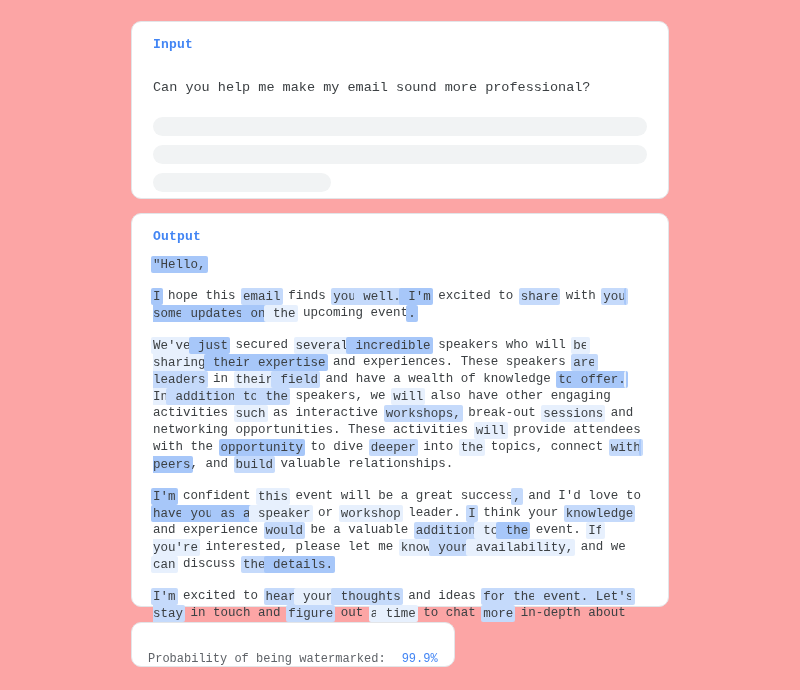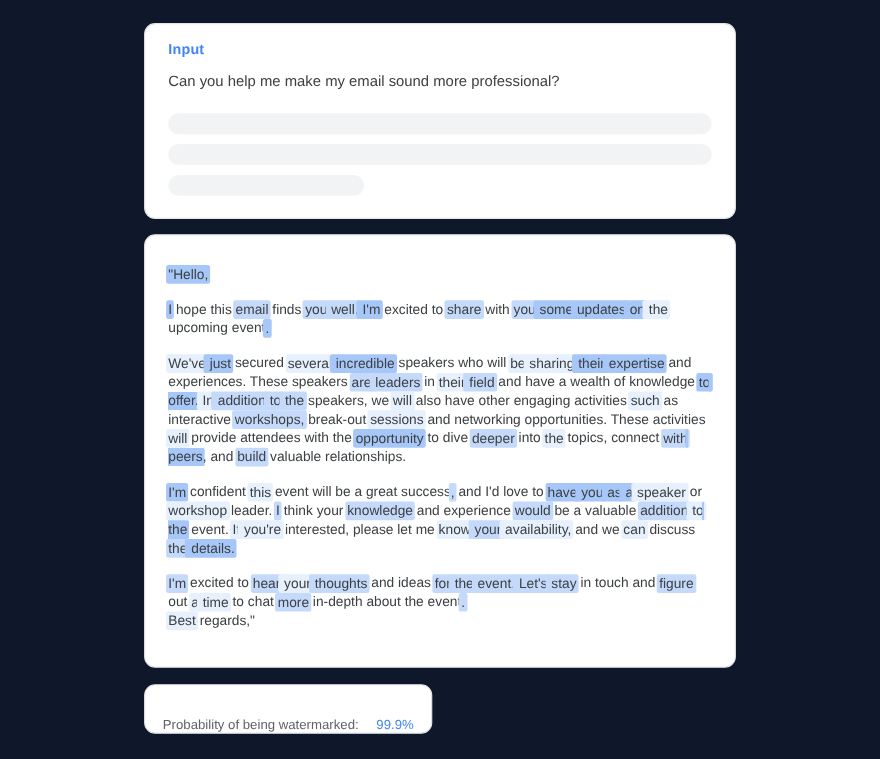--- a/index.html
+++ b/index.html
@@ -1,36 +1,36 @@
 <!DOCTYPE html>
 <html style="--accent: #4285f4; --hl1: #e7f0fd; --hl2: #c5dafb; --hl3: #a7c7f9; --text: #3c4043; --muted: #5f6368; --skeleton: #f1f3f4; --border: #e3e5e8;"><head>
 <meta charset="utf-8">
 <style>
   html,body { margin:0; padding:0; background:#ffffff; }
   .page {
-    position:relative; width:800px; height:690px; background:#0f172a;
-    font-family:Liberation Sans, sans-serif;
+    position:relative; width:800px; height:690px; background:#fca5a5;
+    font-family:Liberation Mono, monospace;
     -webkit-font-smoothing:antialiased;
   }
   .card {
     position:absolute; background:#ffffff;
     border:1px solid #e3e5e8; border-radius:10px;
     box-sizing:border-box;
   }
   .input-card  { left:131px; top:21px;  width:538px; height:178px; padding:15px 21px; }
   .output-card { left:131px; top:213px; width:538px; height:394px; padding:15px 21px; }
   .footer-card {
     left:131px; top:622px; height:45px; padding:0 16px;
     display:flex; align-items:flex-end; white-space:nowrap;
     font-size:12px; color:#5f6368;
   }
   .card-label {
     color:var(--accent,#4285f4); font-size:13px; font-weight:bold; letter-spacing:.2px;
   }
-  .question { margin-top:14px; font-size:13.5px; color:#3c4043; }
+  .question { margin-top:28px; font-size:13.5px; color:#3c4043; }
   .skeleton { margin-top:22px; }
   .bar { height:19px; border-radius:9.5px; background:#f1f3f4; margin-bottom:9px; }
   .bar:last-child { margin-bottom:0; }
   .output-text { margin-top:12px; font-size:12.5px; line-height:17px; color:#3c4043; }
   .output-text p { margin:0 0 15px 0; }
   .output-text p:last-child { margin-bottom:0; }
   .hl  { border-radius:2px; padding:1.5px 2px; margin:-1.5px -2px; }
   .hl1 { background:var(--hl1,#e7f0fd); }
   .hl2 { background:var(--hl2,#c5dafb);margin-top:48px; }
   .hl3 { background:var(--hl3,#a7c7f9); }
@@ -45,20 +45,21 @@
     <div class="card-label">Input</div>
     <div class="question">Can you help me make my email sound more professional?</div>
     <div class="skeleton" id="skeleton">
         <div class="bar" style="width: 100%;"></div>
         <div class="bar" style="width: 100%;"></div>
         <div class="bar" style="width: 36%;"></div>
       </div>
   </section>
 
   <section class="card output-card">
+    <div class="card-label">Output</div>
     <div class="output-text" id="output-text">
         <p><span class="hl hl3">"Hello,</span></p>
         <p><span class="hl hl3">I</span> <span>hope</span> <span>this</span> <span class="hl hl2">email</span> <span>finds</span> <span class="hl hl2">you</span><span class="hl hl2"> well.</span><span class="hl hl3"> I'm</span> <span>excited</span> <span>to</span> <span class="hl hl2">share</span> <span>with</span> <span class="hl hl2">you</span><span class="hl hl3"> some</span><span class="hl hl3"> updates</span><span class="hl hl3"> on</span><span class="hl hl1"> the</span> <span>upcoming</span> <span>event</span><span class="hl hl3">.</span></p>
         <p><span class="hl hl1">We've</span><span class="hl hl3"> just</span> <span>secured</span> <span class="hl hl1">several</span><span class="hl hl3"> incredible</span> <span>speakers</span> <span>who</span> <span>will</span> <span class="hl hl1">be</span><span class="hl hl1"> sharing</span><span class="hl hl3"> their</span><span class="hl hl3"> expertise</span> <span>and</span> <span>experiences.</span> <span>These</span> <span>speakers</span> <span class="hl hl2">are</span><span class="hl hl2"> leaders</span> <span>in</span> <span class="hl hl1">their</span><span class="hl hl2"> field</span> <span>and</span> <span>have</span> <span>a</span> <span>wealth</span> <span>of</span> <span>knowledge</span> <span class="hl hl3">to</span><span class="hl hl3"> offer.</span><span class="hl hl1"> In</span><span class="hl hl2"> addition</span><span class="hl hl2"> to</span><span class="hl hl2"> the</span> <span>speakers,</span> <span>we</span> <span class="hl hl1">will</span> <span>also</span> <span>have</span> <span>other</span> <span>engaging</span> <span>activities</span> <span class="hl hl1">such</span> <span>as</span> <span>interactive</span> <span class="hl hl2">workshops,</span> <span>break-out</span> <span class="hl hl1">sessions</span> <span>and</span> <span>networking</span> <span>opportunities.</span> <span>These</span> <span>activities</span> <span class="hl hl1">will</span> <span>provide</span> <span>attendees</span> <span>with</span> <span>the</span> <span class="hl hl3">opportunity</span> <span>to</span> <span>dive</span> <span class="hl hl2">deeper</span> <span>into</span> <span class="hl hl1">the</span> <span>topics,</span> <span>connect</span> <span class="hl hl2">with</span><span class="hl hl3"> peers</span><span>,</span> <span>and</span> <span class="hl hl2">build</span> <span>valuable</span> <span>relationships.</span></p>
         <p><span class="hl hl3">I'm</span> <span>confident</span> <span class="hl hl1">this</span> <span>event</span> <span>will</span> <span>be</span> <span>a</span> <span>great</span> <span>success</span><span class="hl hl2">,</span> <span>and</span> <span>I'd</span> <span>love</span> <span>to</span> <span class="hl hl3">have</span><span class="hl hl3"> you</span><span class="hl hl3"> as</span><span class="hl hl3"> a</span><span class="hl hl1"> speaker</span> <span>or</span> <span class="hl hl1">workshop</span> <span>leader.</span> <span class="hl hl2">I</span> <span>think</span> <span>your</span> <span class="hl hl2">knowledge</span> <span>and</span> <span>experience</span> <span class="hl hl2">would</span> <span>be</span> <span>a</span> <span>valuable</span> <span class="hl hl2">addition</span><span class="hl hl1"> to</span><span class="hl hl3"> the</span> <span>event.</span> <span class="hl hl1">If</span><span class="hl hl1"> you're</span> <span>interested,</span> <span>please</span> <span>let</span> <span>me</span> <span class="hl hl1">know</span><span class="hl hl2"> your</span><span class="hl hl1"> availability,</span> <span>and</span> <span>we</span> <span class="hl hl1">can</span> <span>discuss</span> <span class="hl hl2">the</span><span class="hl hl3"> details.</span></p>
         <p><span class="hl hl2">I'm</span> <span>excited</span> <span>to</span> <span class="hl hl2">hear</span><span class="hl hl1"> your</span><span class="hl hl2"> thoughts</span> <span>and</span> <span>ideas</span> <span class="hl hl2">for</span><span class="hl hl2"> the</span><span class="hl hl2"> event.</span><span class="hl hl2"> Let's</span><span class="hl hl2"> stay</span> <span>in</span> <span>touch</span> <span>and</span> <span class="hl hl2">figure</span> <span>out</span> <span class="hl hl1">a</span><span class="hl hl1"> time</span> <span>to</span> <span>chat</span> <span class="hl hl2">more</span> <span>in-depth</span> <span>about</span> <span>the</span> <span>event</span><span class="hl hl2">.</span><br><span class="hl hl1">Best</span> <span>regards,"</span></p>
       </div>
   </section>
 
   <section class="card footer-card">

